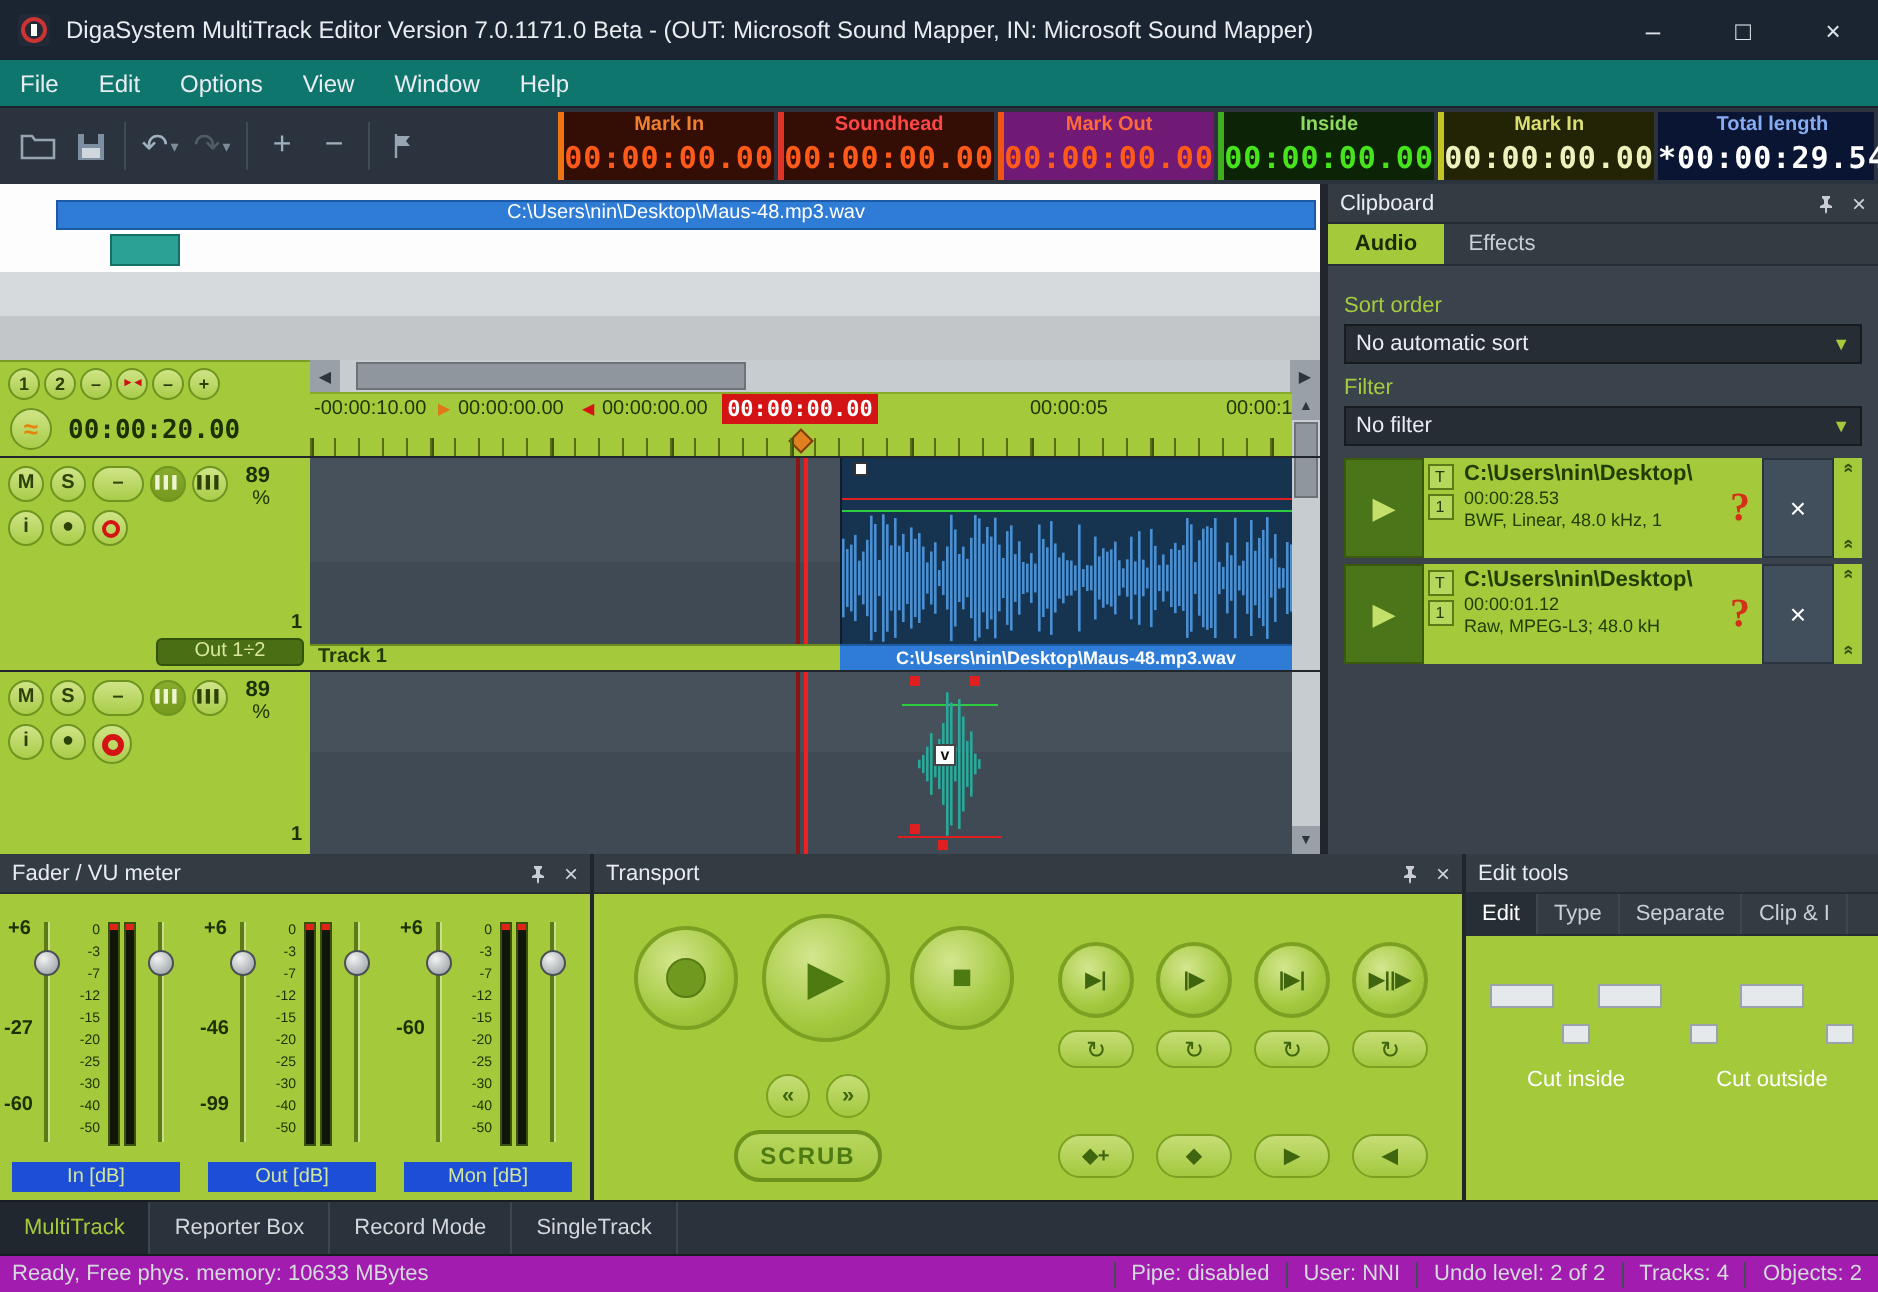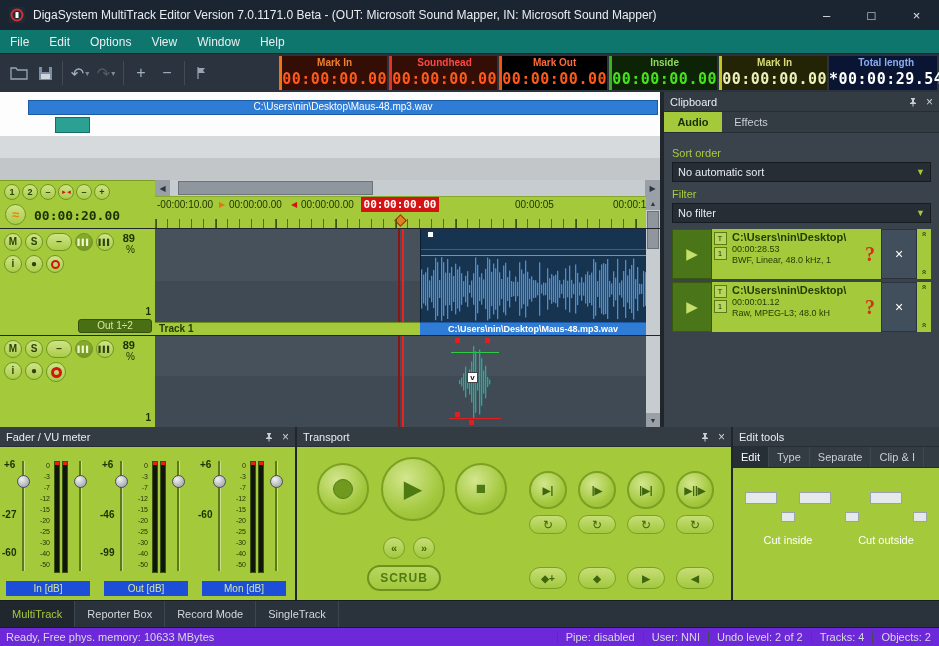--- a/index.html
+++ b/index.html
@@ -25,21 +25,21 @@
 .tbtn.disabled{color:#525c66;}
 .tsep{width:1px;height:24px;background:#414b56;margin:0 4px;}
 .dgroup{display:flex;gap:2px;margin-left:auto;padding-right:2px;}
 .tdisplay{width:108px;height:34px;display:flex;}
 .stripe{width:4px;}
 .dcontent{flex:1;display:flex;flex-direction:column;}
 .dlabel{height:13px;font-size:10px;line-height:13px;text-align:center;font-weight:bold;}
 .dvalue{flex:1;font-family:"DejaVu Sans Mono",monospace;font-weight:bold;font-size:15px;line-height:21px;text-align:center;letter-spacing:.5px;}
 .d1{background:#340e05;} .d1 .stripe{background:#ee7414;} .d1 .dlabel{color:#ef8030;} .d1 .dvalue{color:#ff5a1a;}
 .d2{background:#340e05;} .d2 .stripe{background:#e03428;} .d2 .dlabel{color:#ff4747;} .d2 .dvalue{color:#ff5a1a;}
-.d3{background:#000000;} .d3 .stripe{background:#ee5614;} .d3 .dlabel{color:#ff6a38;} .d3 .dvalue{color:#ff5a1a;}
+.d3{background:#701a75;} .d3 .stripe{background:#ee5614;} .d3 .dlabel{color:#ff6a38;} .d3 .dvalue{color:#ff5a1a;}
 .d4{background:#0c2305;} .d4 .stripe{background:#3fae1f;} .d4 .dlabel{color:#90d95f;} .d4 .dvalue{color:#47e41e;}
 .d5{background:#232405;} .d5 .stripe{background:#c2c523;} .d5 .dlabel{color:#dade73;} .d5 .dvalue{color:#eff1bc;}
 .d6{background:#0a1533;} .d6 .stripe{background:#3a6ad8;} .d6 .dlabel{color:#88acf2;} .d6 .dvalue{color:#ffffff;}
 
 
 .main{position:absolute;top:92px;left:0;width:939px;height:335px;background:#20262c;}
 .leftmain{position:absolute;left:0;top:0;width:660px;height:335px;background:#3f4a54;}
 .overview{position:absolute;left:0;top:0;width:660px;height:88px;background:#fdfdfd;}
 .ovrow3{position:absolute;left:0;right:0;top:44px;height:22px;background:#d7dadc;}
 .ovrow4{position:absolute;left:0;right:0;top:66px;height:22px;background:#c2c6c9;}
@@ -175,21 +175,21 @@
 .ebody{position:absolute;left:0;right:0;top:41px;bottom:0;background:#a4ca3c;display:flex;gap:8px;padding:14px 8px 0 10px;}
 .etool{width:90px;display:flex;flex-direction:column;align-items:center;}
 .eicon{position:relative;width:86px;height:46px;}
 .blk{position:absolute;background:#e6e9ec;border:1px solid #9aa3ab;}
 .elabel{color:#fff;font-size:11px;margin-top:6px;}
 
 
 .tabsbar{position:absolute;top:600px;left:0;right:0;height:27px;background:#2a323b;display:flex;border-top:1px solid #171d23;}
 .btab{padding:0 12px;display:flex;align-items:center;font-size:11px;color:#d3d7db;border-right:1px solid #3d454e;}
 .btab.active{background:#20272e;color:#a4ca3c;}
-.statusbar{position:absolute;top:627px;left:0;right:0;height:19px;background:#6d28d9;color:#d6dade;font-size:11px;display:flex;align-items:center;border-top:1px solid #171d23;}
+.statusbar{position:absolute;top:627px;left:0;right:0;height:19px;background:#a21caf;color:#d6dade;font-size:11px;display:flex;align-items:center;border-top:1px solid #171d23;}
 .sleft{padding-left:6px;flex:1;white-space:nowrap;}
 .sitem{padding:0 8px;border-left:1px solid #434b54;height:13px;line-height:13px;white-space:nowrap;}
 </style>
 </head>
 <body>
 
 <div class="win">
 
   <div class="titlebar">
     <svg class="appicon" width="16" height="16" viewBox="0 0 16 16">

